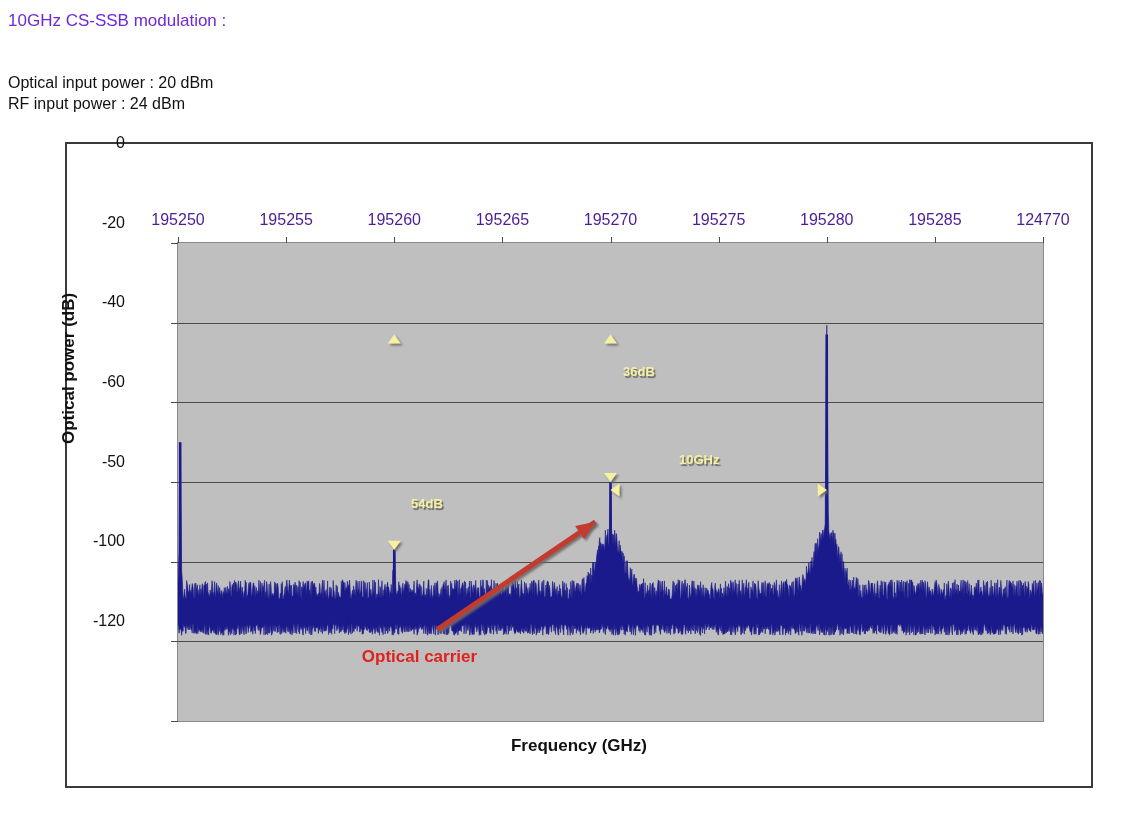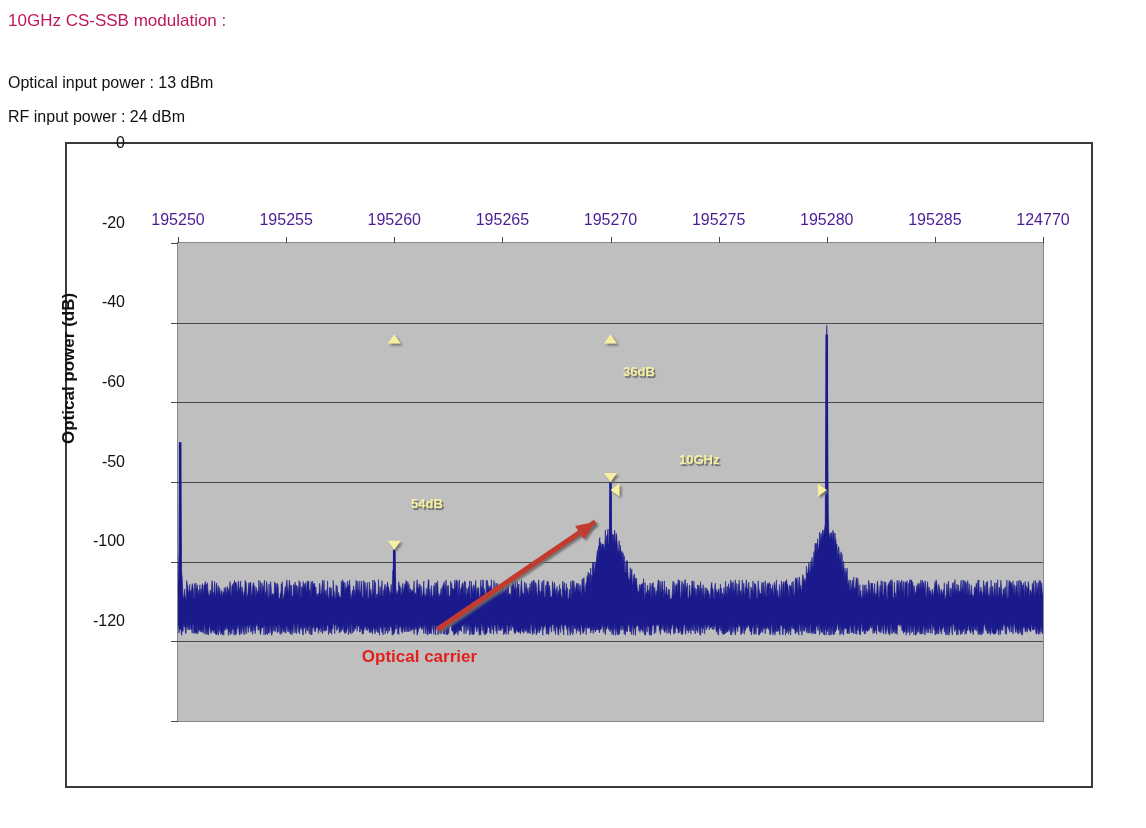--- a/index.html
+++ b/index.html
@@ -12,35 +12,35 @@
     height: 828px;
     position: relative;
     font-family: "Liberation Sans", sans-serif;
     overflow: hidden;
   }
   .doc-heading {
     position: absolute;
     left: 8px;
     top: 11px;
     font-size: 17px;
-    color: #be185d;
+    color: #6d28d9;
     white-space: nowrap;
   }
   .doc-line-1 {
     position: absolute;
     left: 8px;
     top: 74px;
     font-size: 16px;
     color: #111111;
     white-space: nowrap;
   }
   .doc-line-2 {
     position: absolute;
     left: 8px;
-    top: 108px;
+    top: 95px;
     font-size: 16px;
     color: #111111;
     white-space: nowrap;
   }
 
   
   #chart-frame {
     position: absolute;
     left: 65px;
     top: 142px;
@@ -156,21 +156,21 @@
     font-size: 17px;
     font-weight: bold;
     color: #e2211c;
     white-space: nowrap;
   }
 </style>
 </head>
 <body>
 
 <div class="doc-heading">10GHz CS-SSB modulation :</div>
-<div class="doc-line-1">Optical input power : 13 dBm</div>
+<div class="doc-line-1">Optical input power : 20 dBm</div>
 <div class="doc-line-2">RF input power : 24 dBm</div>
 
 <div id="chart-frame">
 
   <div id="plot-area">
     <div id="gridlines">
         <div class="ytick-mark" style="top: 0px;"></div>
         <div class="gridline" style="top: 79.6667px;"></div>
         <div class="ytick-mark" style="top: 79.6667px;"></div>
         <div class="gridline" style="top: 159.333px;"></div>
@@ -242,13 +242,14 @@
   <div id="ytick-labels">
       <div class="ytick-label" style="top: 0px;">0</div>
       <div class="ytick-label" style="top: 79.6667px;">-20</div>
       <div class="ytick-label" style="top: 159.333px;">-40</div>
       <div class="ytick-label" style="top: 239px;">-60</div>
       <div class="ytick-label" style="top: 318.667px;">-50</div>
       <div class="ytick-label" style="top: 398.333px;">-100</div>
       <div class="ytick-label" style="top: 478px;">-120</div>
     </div>
   <div id="ylabel">Optical power (dB)</div>
+  <div id="xlabel">Frequency (GHz)</div>
 </div>
 
 </body></html>

